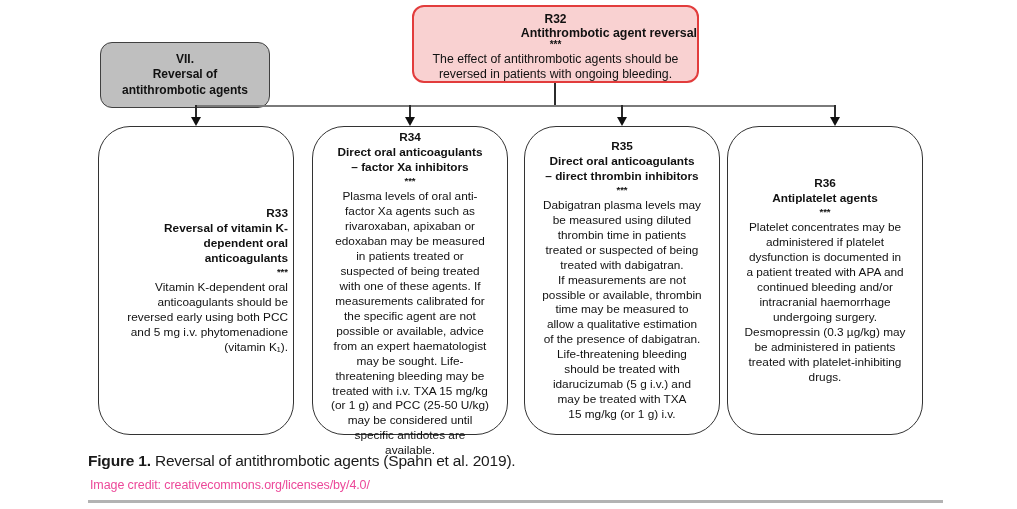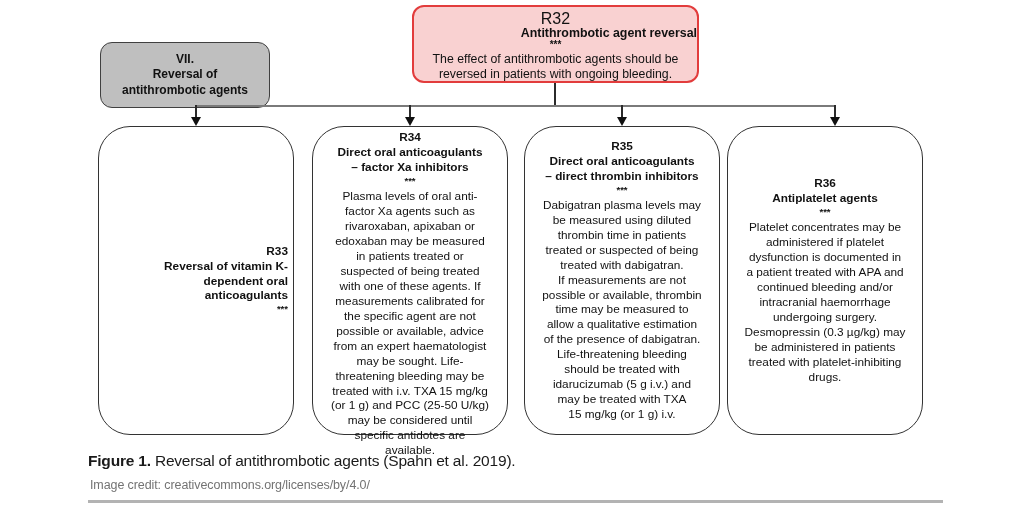--- a/index.html
+++ b/index.html
@@ -18,21 +18,21 @@
     white-space:pre-line;
     margin-top:36px;
   }
 
   
   .root-box {
     position:absolute; left:412px; top:5px; width:287px; height:78px;
     background:#f9d1d1; border:2px solid #e23c3c; border-radius:12px;
     box-sizing:border-box; text-align:center; padding-top:5px;
   }
-  .root-code  { font-weight:normal; font-size:16px; line-height:14px; }
+  .root-code  { font-weight:bold; font-size:12px; line-height:14px; }
   .root-title { font-weight:bold; font-size:12.4px; line-height:14px;text-align:right; }
   .root-stars { font-weight:bold; font-size:10px; line-height:9px; }
   .root-body  { font-size:12.3px; line-height:1.22; white-space:pre-line; margin-top:3px; }
 
   
   .cline { position:absolute; background:#7a7a7a; }
   .vstub { position:absolute; background:#2b2b2b; width:2px; }
   .arrow {
     position:absolute; width:0; height:0;
     border-left:5px solid transparent; border-right:5px solid transparent;
@@ -57,21 +57,21 @@
   .node-r36 { left:727px; }
 
   
   .caption {
     position:absolute; left:88px; top:452px; font-size:15.5px;
     letter-spacing:-0.2px; color:#1a1a1a;
   }
   .caption .fig-label { font-weight:bold; }
   .credit {
     position:absolute; left:90px; top:478px; font-size:12.5px;
-    letter-spacing:-0.1px; color:#737373;
+    letter-spacing:-0.1px; color:#ec4899;
   }
   .rule { position:absolute; left:88px; top:500px; width:855px; height:3px; background:#b3b3b3; }
 </style>
 </head>
 <body>
 
 <div class="stage">
 
   <div class="section-box">VII.
 Reversal of
@@ -97,20 +97,25 @@
   <div class="arrow" style="left:405px; top:117px;"></div>
   <div class="arrow" style="left:617px; top:117px;"></div>
   <div class="arrow" style="left:830px; top:117px;"></div>
 
   <div class="node node-r33">
     <div class="code">R33</div>
     <div class="title">Reversal of vitamin K-
 dependent oral
 anticoagulants</div>
     <div class="stars">***</div>
+    <div class="body">Vitamin K-dependent oral
+anticoagulants should be
+reversed early using both PCC
+and 5 mg i.v. phytomenadione
+(vitamin K₁).</div>
   </div>
 
   <div class="node node-r34">
     <div class="code">R34</div>
     <div class="title">Direct oral anticoagulants
 – factor Xa inhibitors</div>
     <div class="stars">***</div>
     <div class="body">Plasma levels of oral anti-
 factor Xa agents such as
 rivaroxaban, apixaban or

